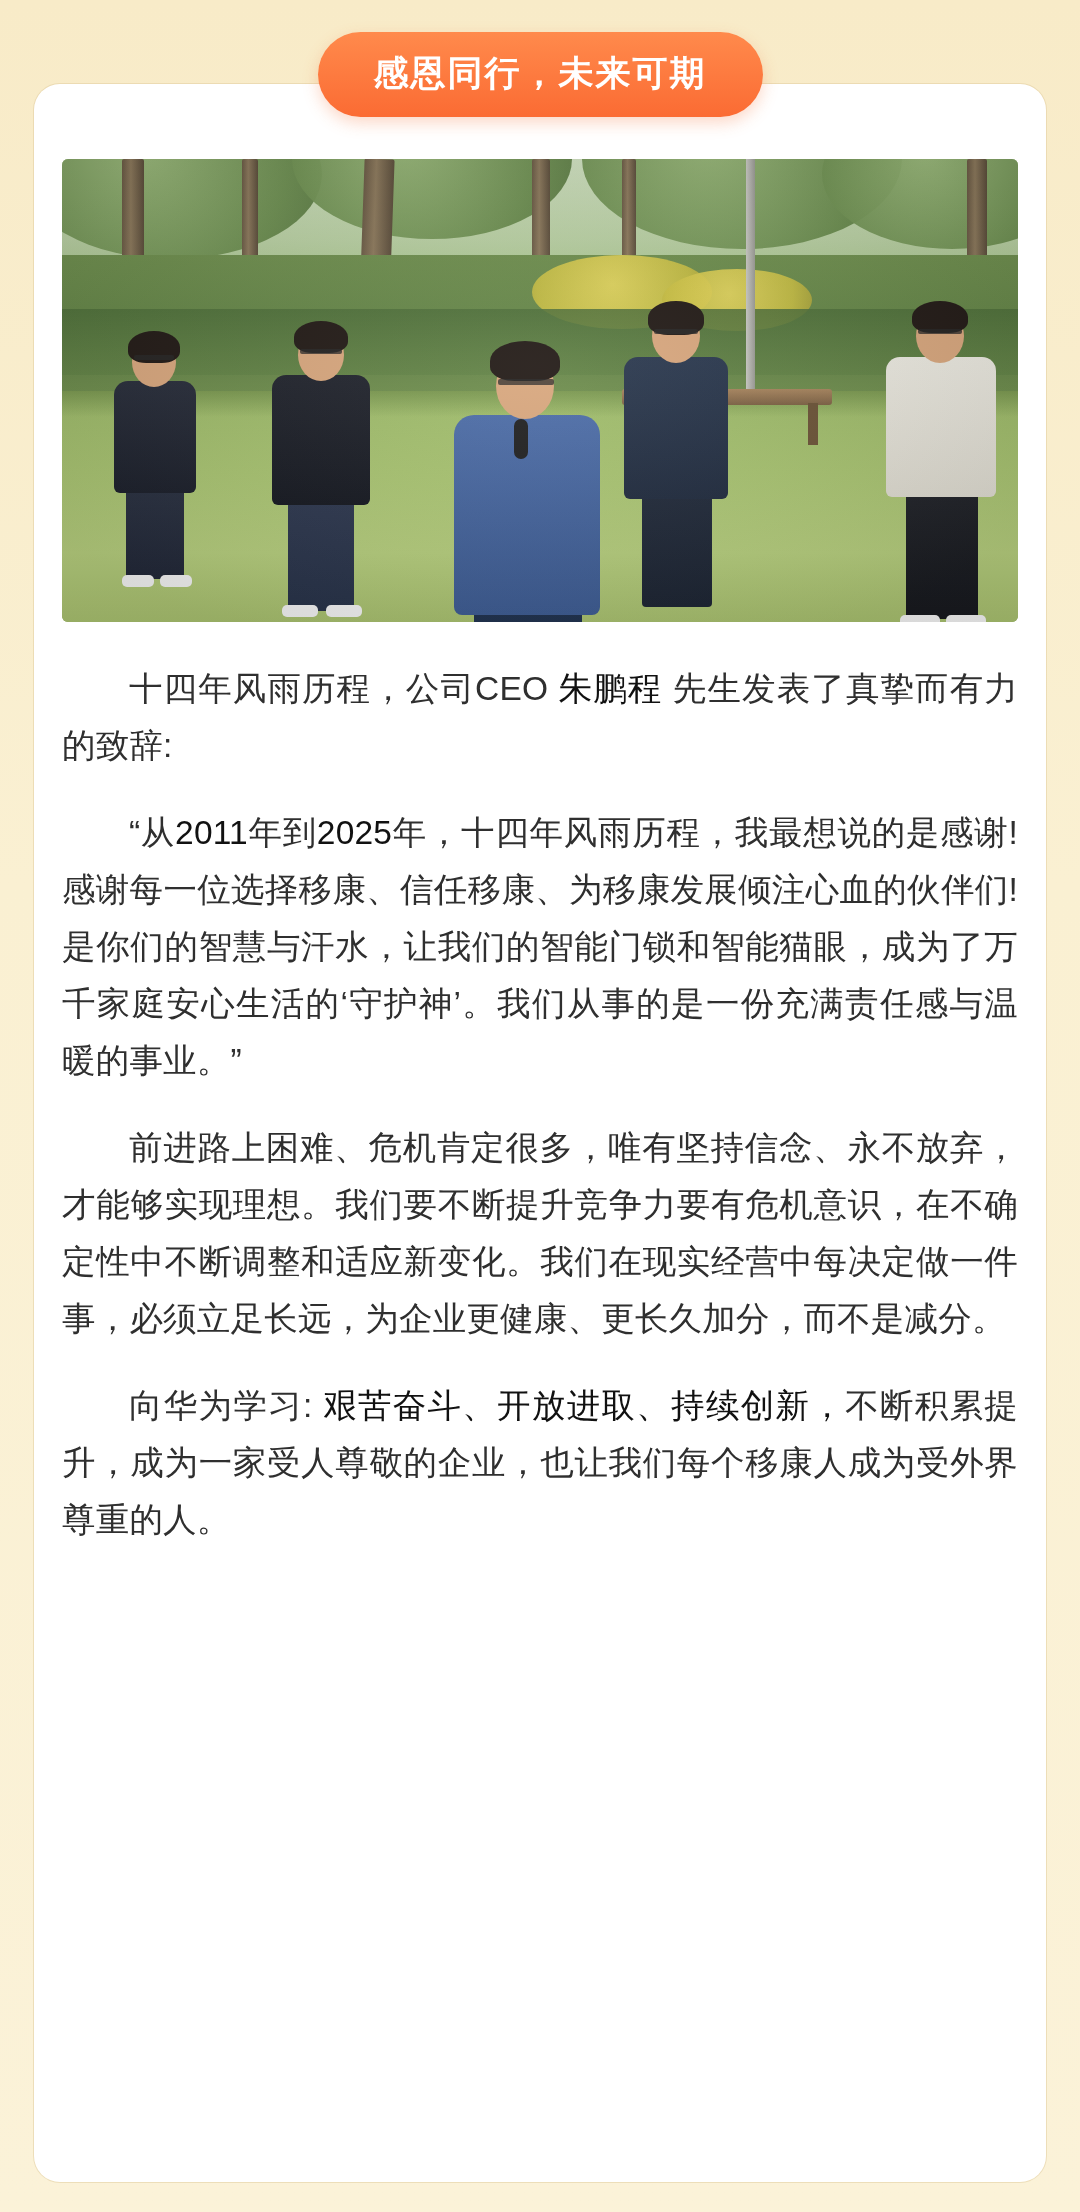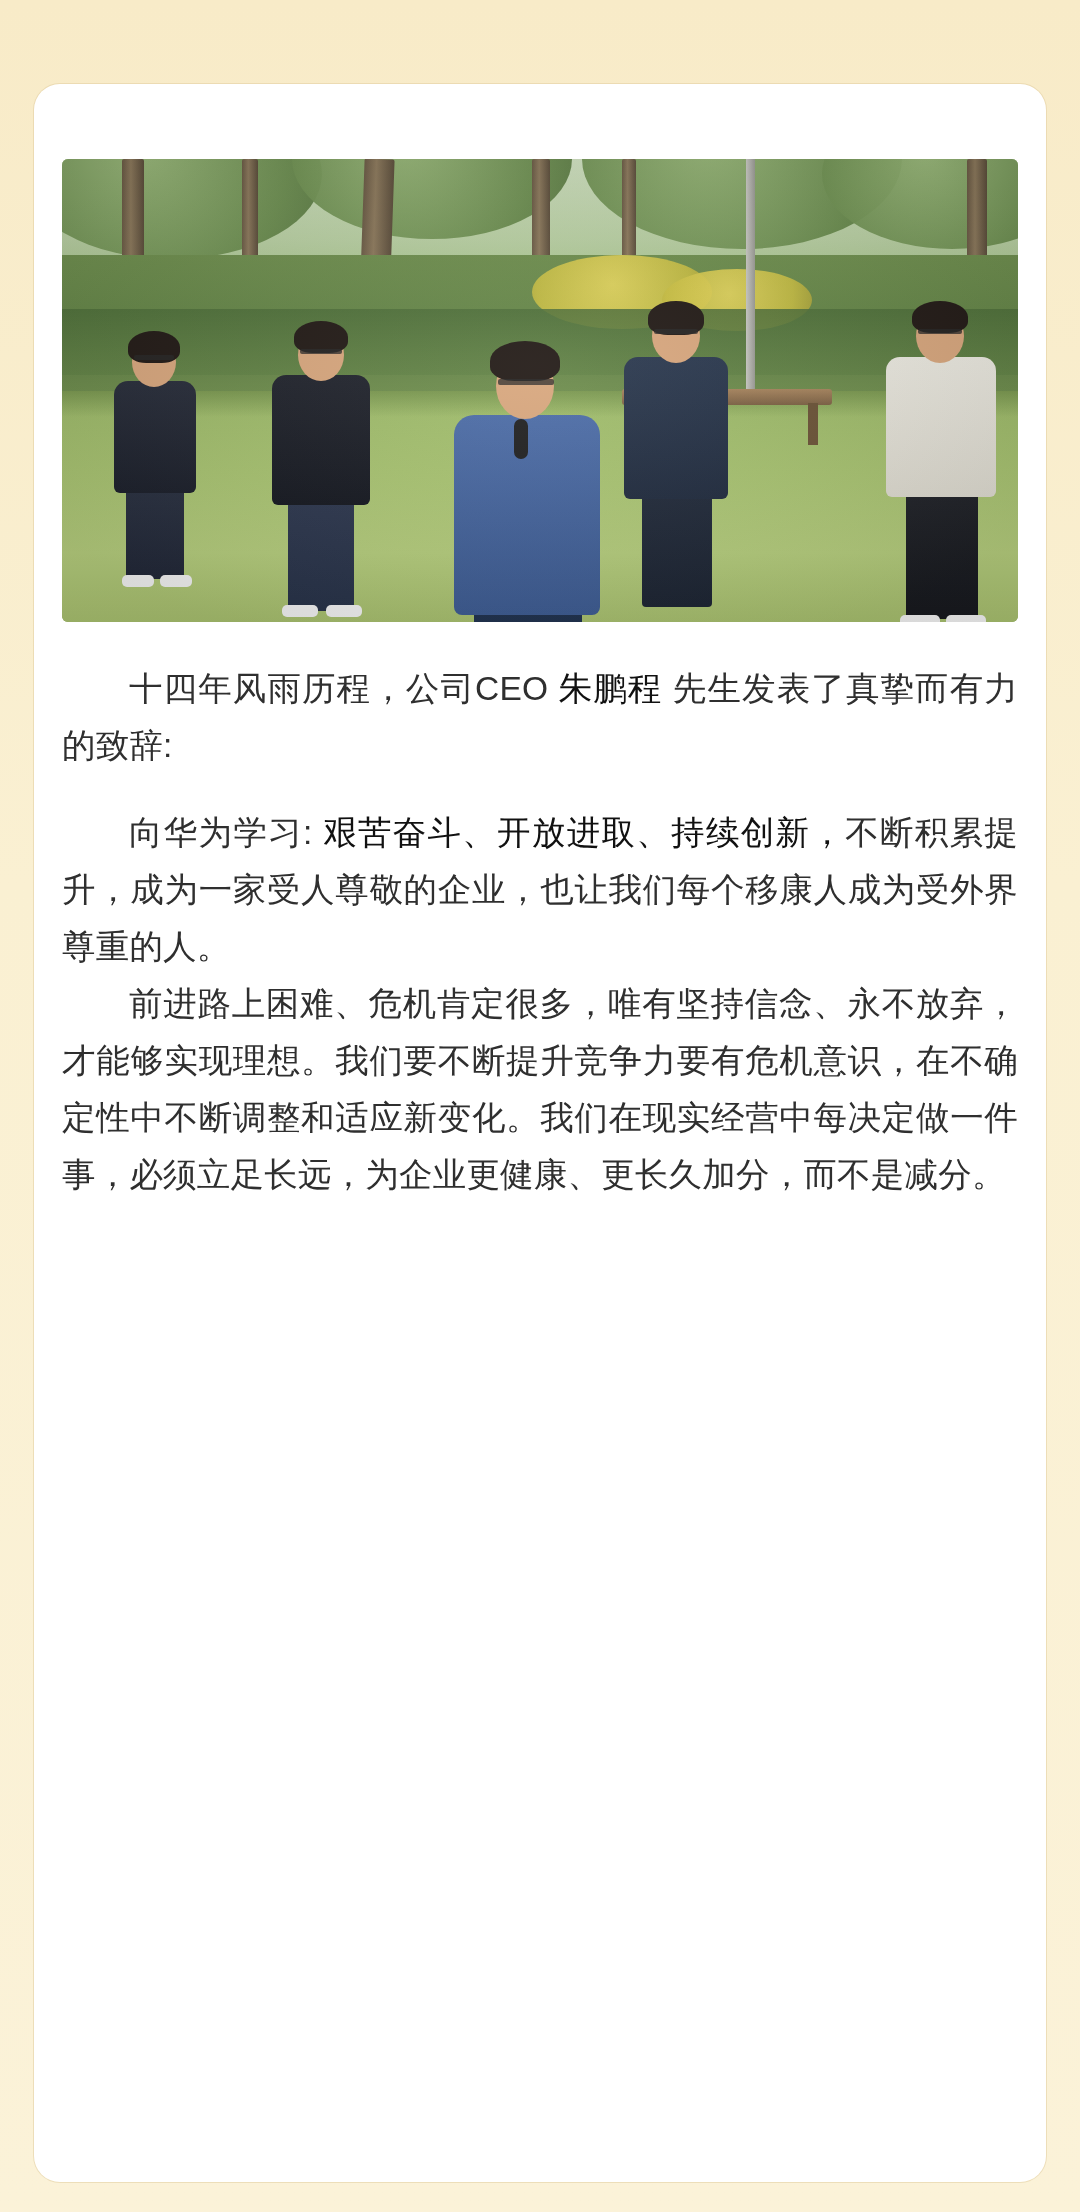--- a/index.html
+++ b/index.html
@@ -210,20 +210,23 @@
   .quote { }
   .last { margin-bottom: 0; }
 </style>
 </head>
 <body>
 
 <div class="page">
 
   <div class="inner-card"></div>
 
+  <div class="title-pill-wrap">
+    <div class="title-pill">感恩同行，未来可期</div>
+  </div>
 
   <div class="photo-frame">
     <div class="photo">
       <div class="ph-sky"></div>
       <div class="canopy c1"></div>
       <div class="canopy c2"></div>
       <div class="canopy c3"></div>
       <div class="canopy c4"></div>
       <div class="tree t1"></div>
       <div class="tree t2"></div>
@@ -291,17 +294,18 @@
         <div class="shoe"></div>
         <div class="shoe r"></div>
       </div>
 
       <div class="photo-shade"></div>
     </div>
   </div>
 
   <div class="article">
     <p class="para indent"><span>十四年风雨历程，公司CEO </span><b>朱鹏程</b><span> 先生发表了真挚而有力的致辞:</span></p>
+    <p class="para indent quote"><span>“从</span><b>2011</b><span>年到</span><b>2025</b><span>年，十四年风雨历程，我最想说的是感谢! 感谢每一位选择移康、信任移康、为移康发展倾注心血的伙伴们! 是你们的智慧与汗水，让我们的智能门锁和智能猫眼，成为了万千家庭安心生活的‘守护神’。我们从事的是一份充满责任感与温暖的事业。”</span></p>
+    <p class="para indent"><span>前进路上困难、危机肯定很多，唯有坚持信念、永不放弃，才能够实现理想。我们要不断提升竞争力要有危机意识，在不确定性中不断调整和适应新变化。我们在现实经营中每决定做一件事，必须立足长远，为企业更健康、更长久加分，而不是减分。</span></p>
     <p class="para indent last"><span>向华为学习: </span><b>艰苦奋斗、开放进取、持续创新，</b><span>不断积累提升，成为一家受人尊敬的企业，也让我们每个移康人成为受外界尊重的人。</span></p>
-    <p class="para indent"><span>前进路上困难、危机肯定很多，唯有坚持信念、永不放弃，才能够实现理想。我们要不断提升竞争力要有危机意识，在不确定性中不断调整和适应新变化。我们在现实经营中每决定做一件事，必须立足长远，为企业更健康、更长久加分，而不是减分。</span></p>
   </div>
 
 </div>
 
 </body></html>

